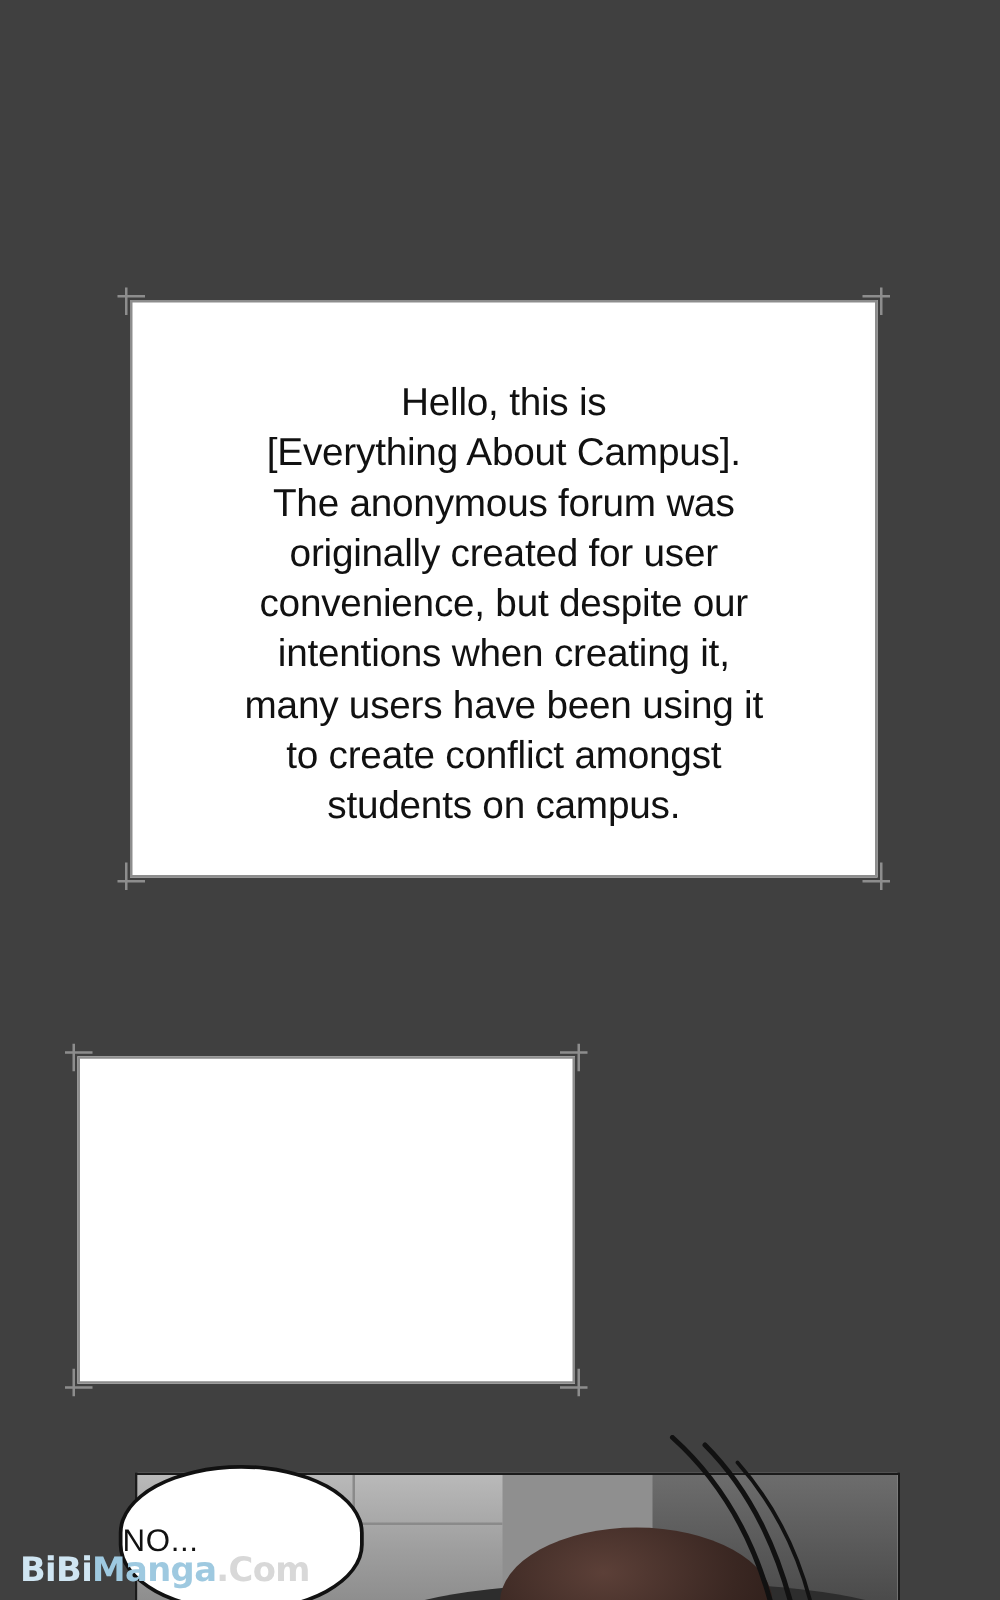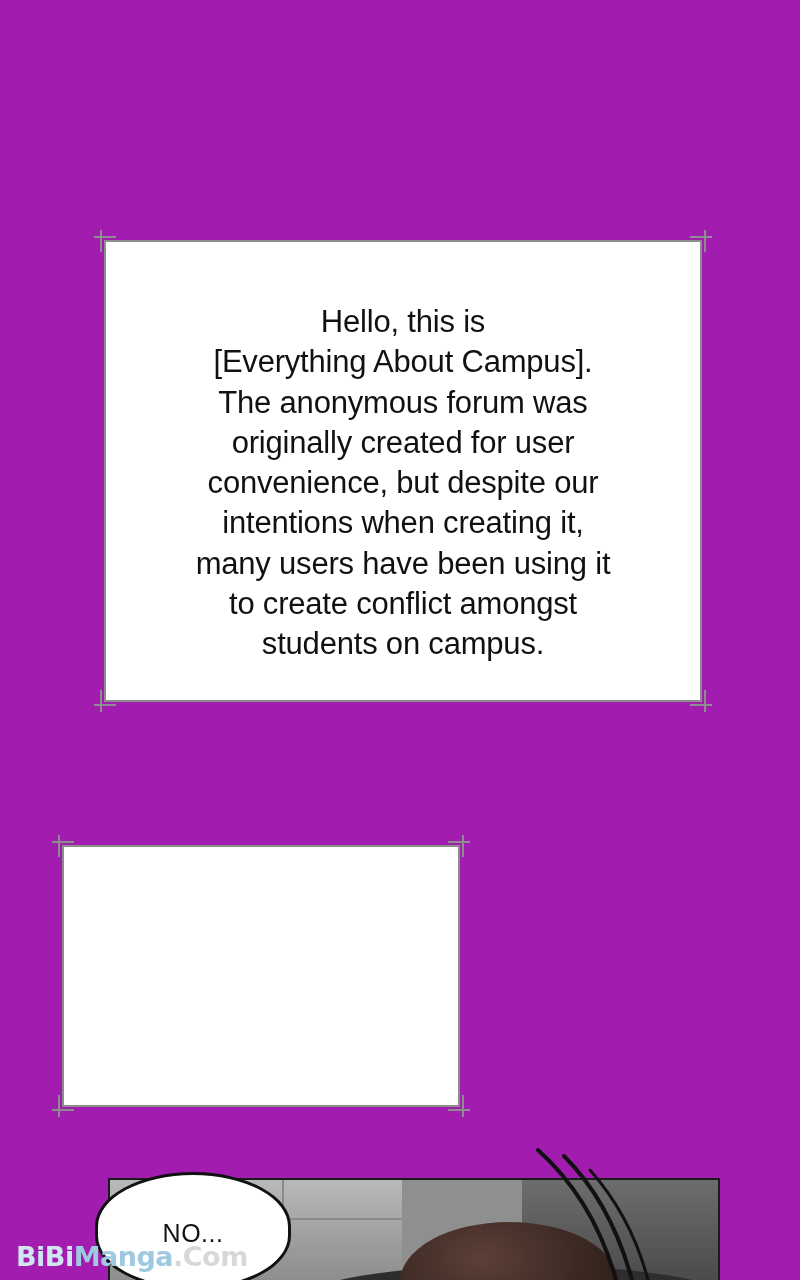--- a/index.html
+++ b/index.html
@@ -12,21 +12,21 @@
     height: 1280px;
     position: relative;
     overflow: hidden;
     font-family: "Liberation Sans", sans-serif;
     color: #1a1a1a;
   }
 
   .page {
     position: absolute;
     inset: 0;
-    background: #a21caf;
+    background: #404040;
   }
 
   
   .caption-box {
     position: absolute;
     background: #ffffff;
     box-sizing: border-box;
   }
   .caption-box .frame {
     position: absolute;
@@ -158,21 +158,21 @@
     background: #ffffff;
     border: 3px solid #111111;
     border-radius: 50% / 46%;
     box-sizing: border-box;
   }
   #speech-bubble .bubble-text {
     position: absolute;
     left: 0;
     right: 0;
     top: 44px;
-    text-align: center;
+    text-align: left;
     font-size: 25px;
     color: #111111;
     letter-spacing: 0.5px;
   }
   #swoosh-group {
     position: absolute;
     left: 520px;
     top: 1148px;
     width: 140px;
     height: 132px;

